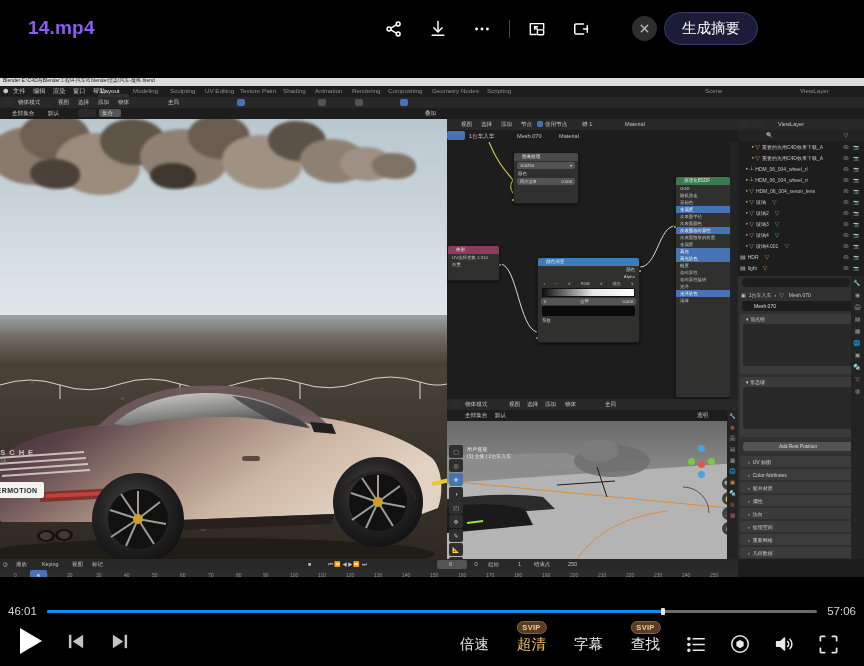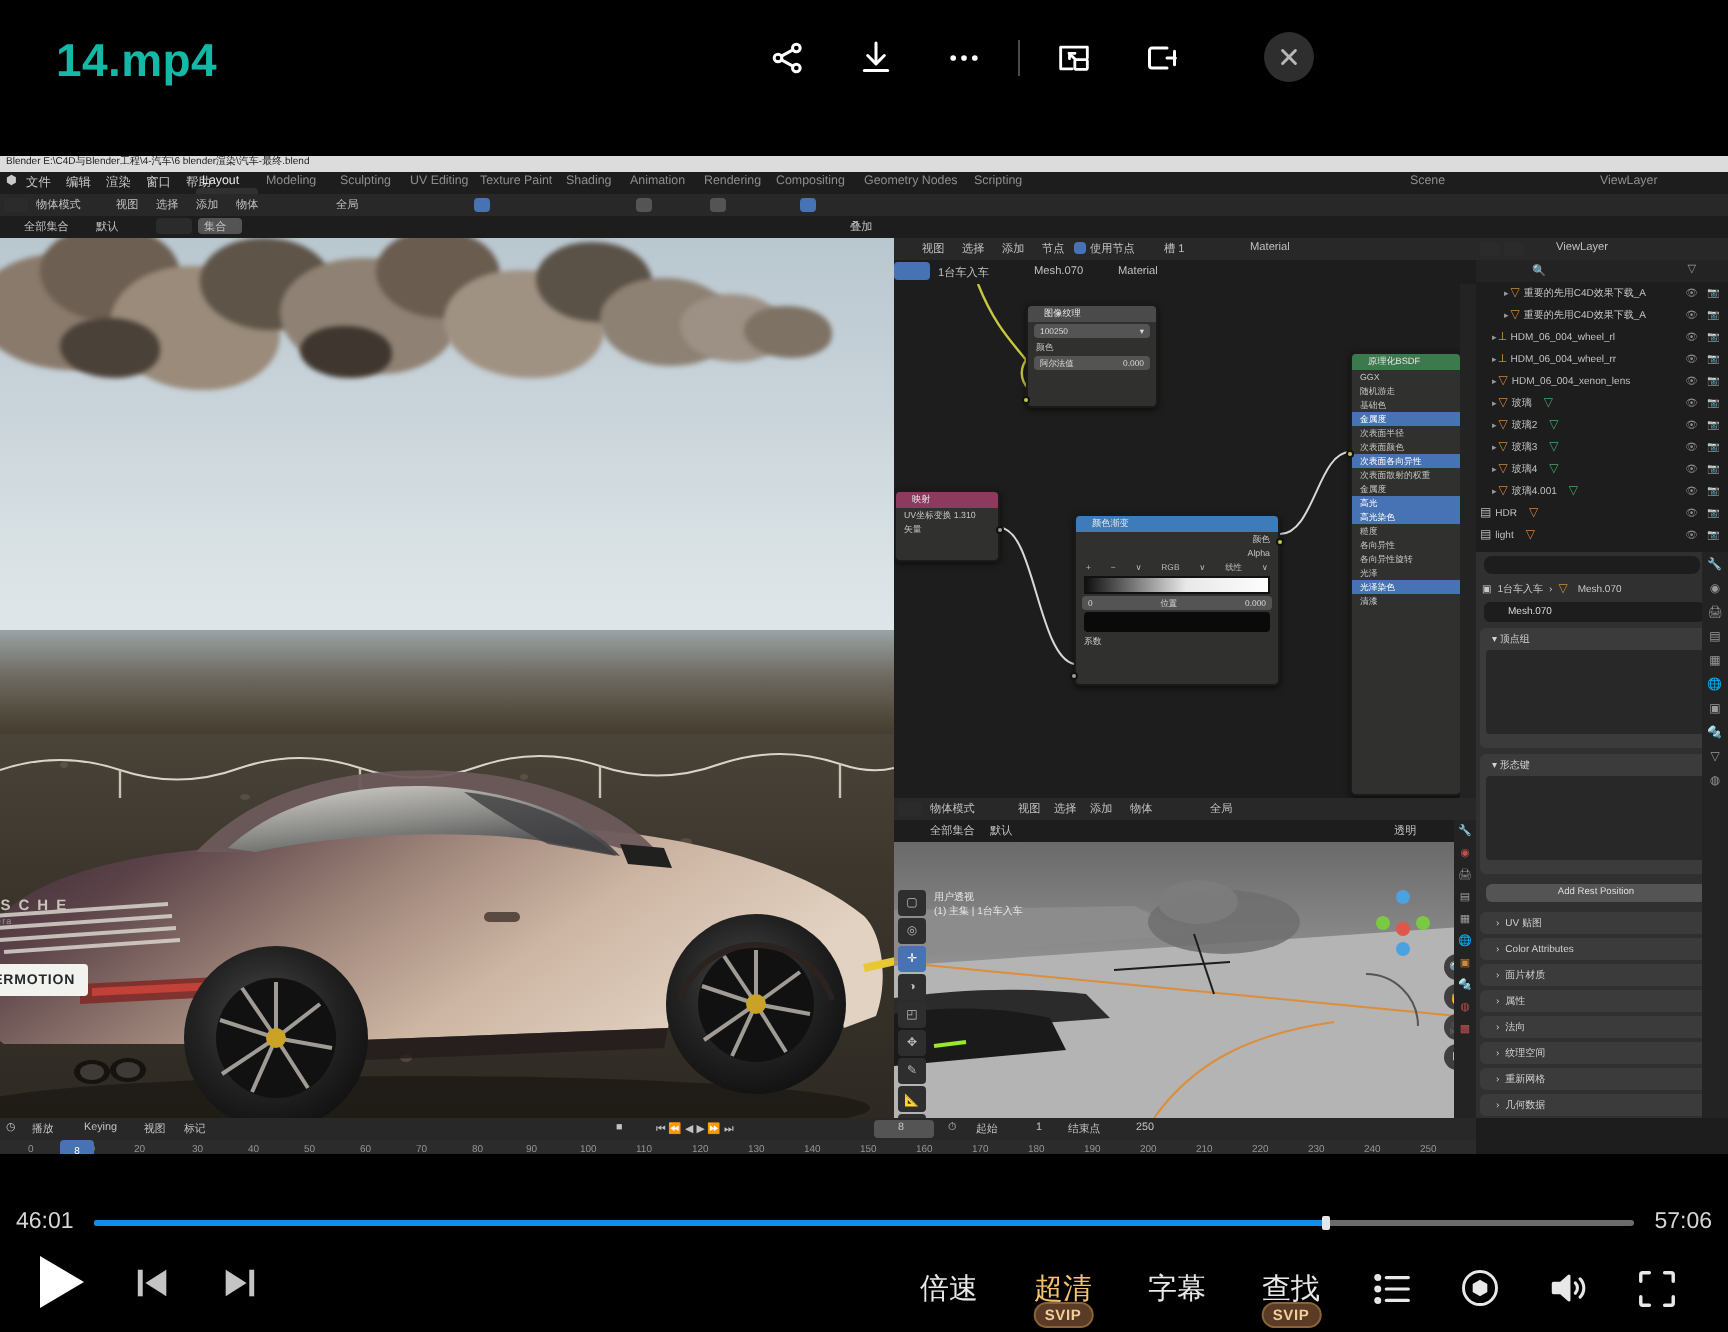--- a/index.html
+++ b/index.html
@@ -1,21 +1,21 @@
 <!DOCTYPE html>
 <html><head>
 <meta charset="utf-8">
 <style>
   * { margin:0; padding:0; box-sizing:border-box; }
   html,body { width:864px; height:666px; background:#000; overflow:hidden; }
   body { font-family:"Liberation Sans","DejaVu Sans",sans-serif; color:#fff; }
 
   
   #topbar { position:absolute; left:0; top:0; width:864px; height:58px; background:#000; }
-  #video-title { position:absolute; left:28px; top:17px; font-size:23px; font-weight:bold; color:#14b8a6; letter-spacing:.2px; }
+  #video-title { position:absolute; left:28px; top:17px; font-size:19px; font-weight:bold; color:#8b5cf6; letter-spacing:.2px; }
   #top-actions { position:absolute; left:372px; top:11px; height:36px; display:flex; align-items:center; gap:0; }
   .ticon { width:44px; height:36px; display:flex; align-items:center; justify-content:center; cursor:pointer; }
   .ticon svg { display:block; }
   .tdiv { width:1px; height:18px; background:#4a4a4a; margin:0 5px; }
   #close-btn { position:absolute; left:632px; top:16px; width:25px; height:25px; border-radius:50%; background:#2e2e2e; display:flex; align-items:center; justify-content:center; cursor:pointer; }
   #summary-btn { position:absolute; left:664px; top:12px; height:33px; padding:0 17px; border-radius:17px; background:#1b1b3a;
       border:1px solid #3b3b6e; display:flex; align-items:center; justify-content:center; font-size:14.5px; color:#fff; cursor:pointer; }
   #user-chip { position:absolute; left:757px; top:9px; width:97px; height:40px; border-radius:20px;
       background:linear-gradient(100deg,#7ea2e8 0%,#6f6fd8 45%,#5a4fc4 100%); display:flex; align-items:center; cursor:pointer; }
   #avatar { position:absolute; left:-3px; top:-4px; width:49px; height:49px; border-radius:50%;
@@ -149,21 +149,21 @@
   #track { position:absolute; left:47px; top:13px; width:770px; height:3px; background:#6b6b6b; border-radius:2px; }
   #track-fill { position:absolute; left:0; top:0; height:3px; background:#108ee9; border-radius:2px; }
   #track-knob { position:absolute; top:-2px; width:4px; height:7px; background:#e6e6e6; border-radius:1px; }
   #ctl-left { position:absolute; left:18px; top:30px; display:flex; align-items:center; gap:24px; }
   .pbtn { cursor:pointer; display:flex; align-items:center; justify-content:center; }
   #ctl-right { position:absolute; right:14px; top:30px; display:flex; align-items:center; gap:0; }
   .rlabel { position:relative; font-size:14.5px; color:#e8e8e8; padding:0 14px; cursor:pointer; white-space:nowrap; }
   .rlabel.gold { color:#f5c26b; }
   .svip { position:absolute; left:50%; top:-14px; transform:translateX(-50%); background:#5a3b26;
      border:1px solid #8a6236; color:#f0cf9a; font-size:7.5px; font-weight:bold; letter-spacing:.3px;
-     border-radius:7px; padding:1px 5px; white-space:nowrap;margin-top:30px; }
+     border-radius:7px; padding:1px 5px; white-space:nowrap; }
   .ricon { width:44px; height:34px; display:flex; align-items:center; justify-content:center; cursor:pointer; }
 </style>
 </head>
 <body>
 
 <div id="topbar">
   <div id="video-title">14.mp4</div>
 
   <div id="top-actions">
     <div class="ticon">
@@ -207,20 +207,23 @@
     </div>
   </div>
 
   <div id="close-btn">
     <svg width="11" height="11" viewBox="0 0 12 12" stroke="#b8b8b8" stroke-width="1.6" stroke-linecap="round">
       <line x1="2.5" y1="2.5" x2="9.5" y2="9.5"></line>
         <line x1="9.5" y1="2.5" x2="2.5" y2="9.5"></line>
     </svg>
   </div>
 
+  <div id="summary-btn">
+    <span>生成摘要</span>
+  </div>
 
 </div>
 
 <div id="stage">
   <div id="screencap">
 
     <div id="bl-titlebar">
       <div id="bl-titletext">Blender  E:\C4D与Blender工程\4-汽车\6 blender渲染\汽车-最终.blend</div>
     </div>
 

